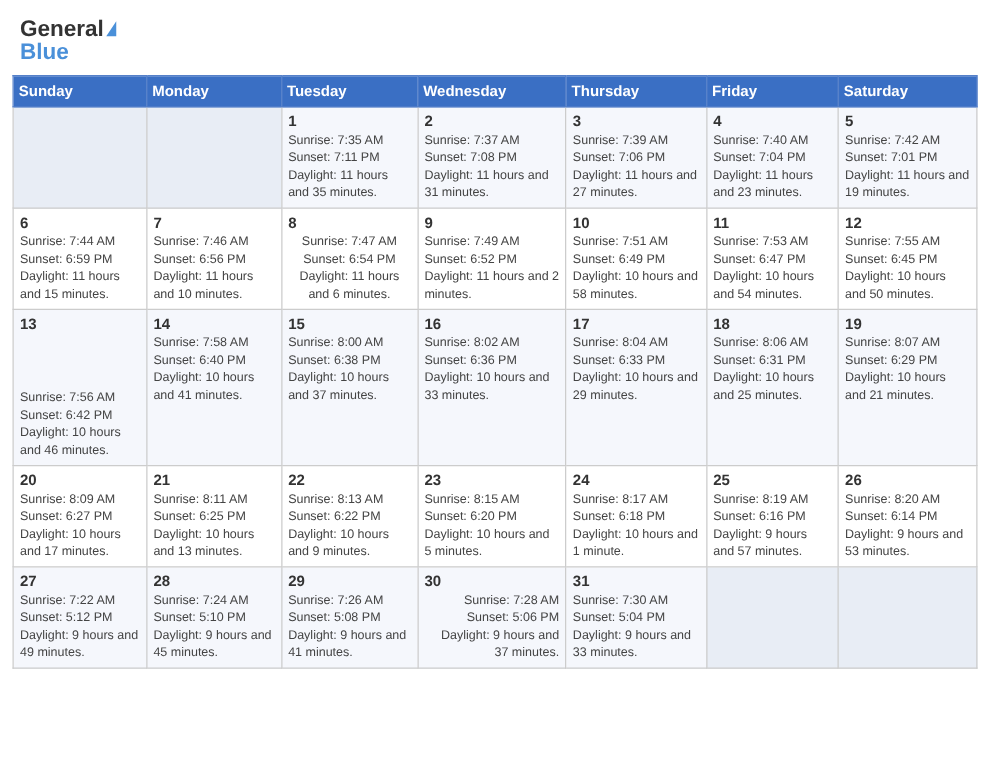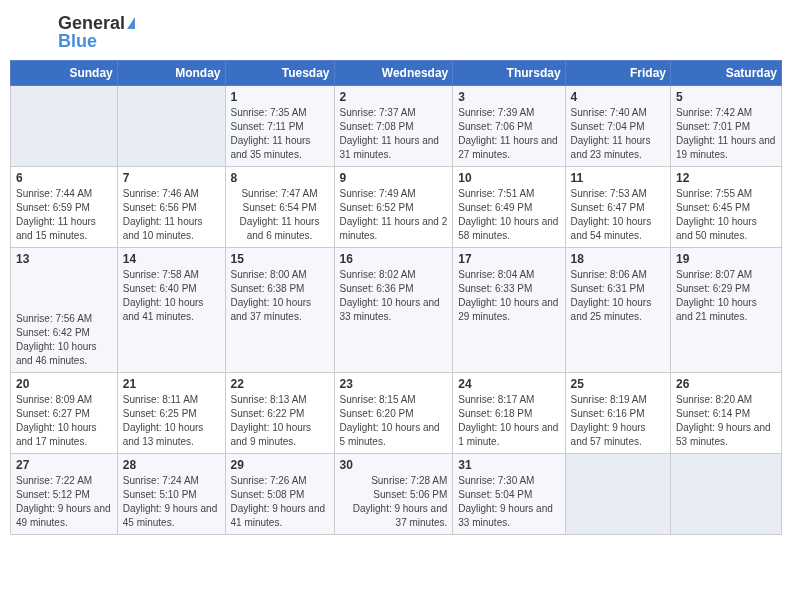--- a/index.html
+++ b/index.html
@@ -9,21 +9,20 @@
       width: 792px;
       min-height: 612px;
       padding: 10px;
     }
     .header {
       display: flex;
       justify-content: space-between;
       align-items: flex-start;
       margin-bottom: 6px;
       padding: 4px 6px;
-      margin-left: 42px;
     }
     .logo {
       display: flex;
       flex-direction: column;
       align-items: flex-start;
     }
     .logo-general {
       font-size: 18px;
       font-weight: bold;
       color: #333;
@@ -64,21 +63,21 @@
     }
     table {
       width: 100%;
       border-collapse: collapse;
       font-size: 10.5px;
     }
     thead tr th {
       background-color: #3a6fc4;
       color: #fff;
       padding: 5px 4px;
-      text-align: right;
+      text-align: left;
       font-size: 12px;
       font-weight: bold;
       border: 1px solid #5580c9;
     }
     tbody tr td {
       border: 1px solid #ccc;
       vertical-align: top;
       padding: 4px 5px;
       min-height: 70px;
       background: #fff;

